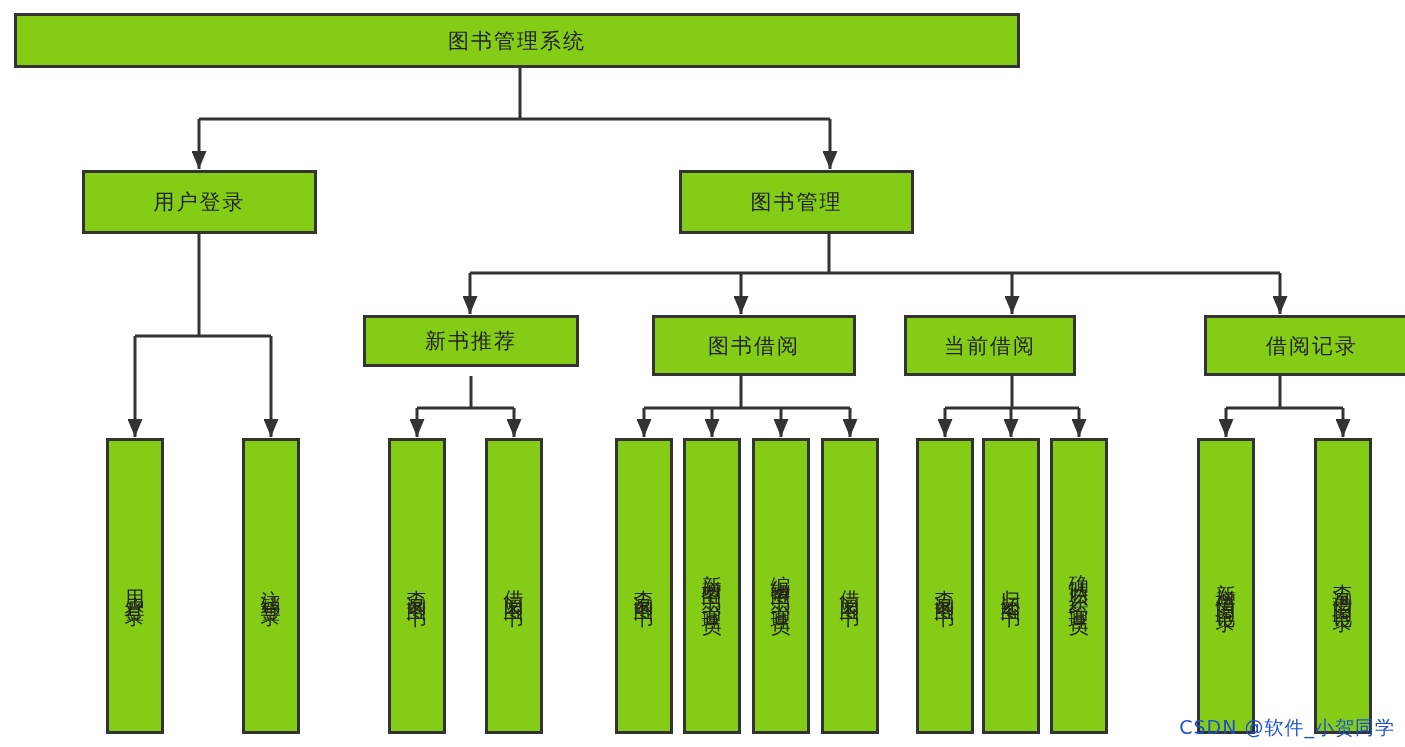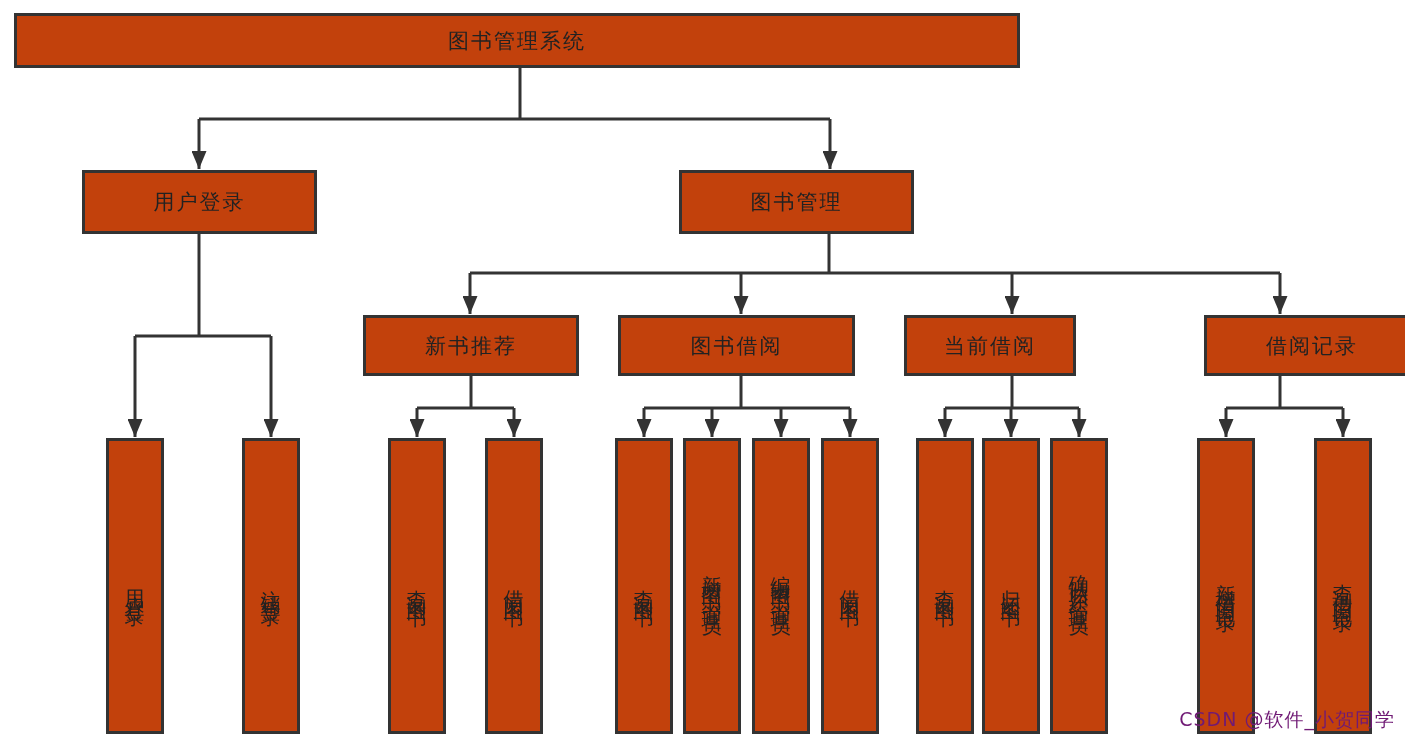--- a/index.html
+++ b/index.html
@@ -19,21 +19,21 @@
     position: absolute;
     left: 0; top: 0;
     width: 1405px;
     height: 747px;
     z-index: 1;
   }
   .node {
     position: absolute;
     box-sizing: border-box;
     border: 3px solid #333333;
-    background: #c2410c;
+    background: #84cc16;
     display: flex;
     align-items: center;
     justify-content: center;
     color: #222222;
     z-index: 2;
   }
   .hnode {
     font-size: 21px;
     letter-spacing: 2px;
     white-space: nowrap;
@@ -42,24 +42,24 @@
     writing-mode: vertical-rl;
     text-orientation: mixed;
     font-size: 20px;
     letter-spacing: 6px;
     line-height: 1;
   }
   .hnode span { display: inline-block; }
   #watermark {
     position: absolute;
     right: 10px;
-    bottom: 14px;
+    bottom: 6px;
     font-size: 19px;
     letter-spacing: 1px;
-    color: #701a75;
+    color: #1d4ed8;
     z-index: 10;
     white-space: nowrap;
   }
 </style>
 </head>
 <body>
 
 <div id="canvas">
 
   <svg id="wires" viewBox="0 0 1405 747" xmlns="http://www.w3.org/2000/svg">
@@ -116,24 +116,24 @@
     <span>图书管理系统</span>
   </div>
 
   <div class="node hnode" style="left:82px; top:170px; width:235px; height:64px;">
     <span>用户登录</span>
   </div>
   <div class="node hnode" style="left:679px; top:170px; width:235px; height:64px;">
     <span>图书管理</span>
   </div>
 
-  <div class="node hnode" style="left:363px; top:315px; width:216px; height:61px;">
+  <div class="node hnode" style="left:363px; top:315px; width:216px; height:52px;">
     <span>新书推荐</span>
   </div>
-  <div class="node hnode" style="left:618px; top:315px; width:237px; height:61px;text-align:center;">
+  <div class="node hnode" style="left:652px; top:315px; width:204px; height:61px;text-align:center;">
     <span>图书借阅</span>
   </div>
   <div class="node hnode" style="left:904px; top:315px; width:172px; height:61px;">
     <span>当前借阅</span>
   </div>
   <div class="node hnode" style="left:1172px; top:315px; width:216px; height:61px;margin-left:32px;">
     <span>借阅记录</span>
   </div>
 
   <div class="node vnode" style="left:106px; top:438px; width:58px; height:296px;">

